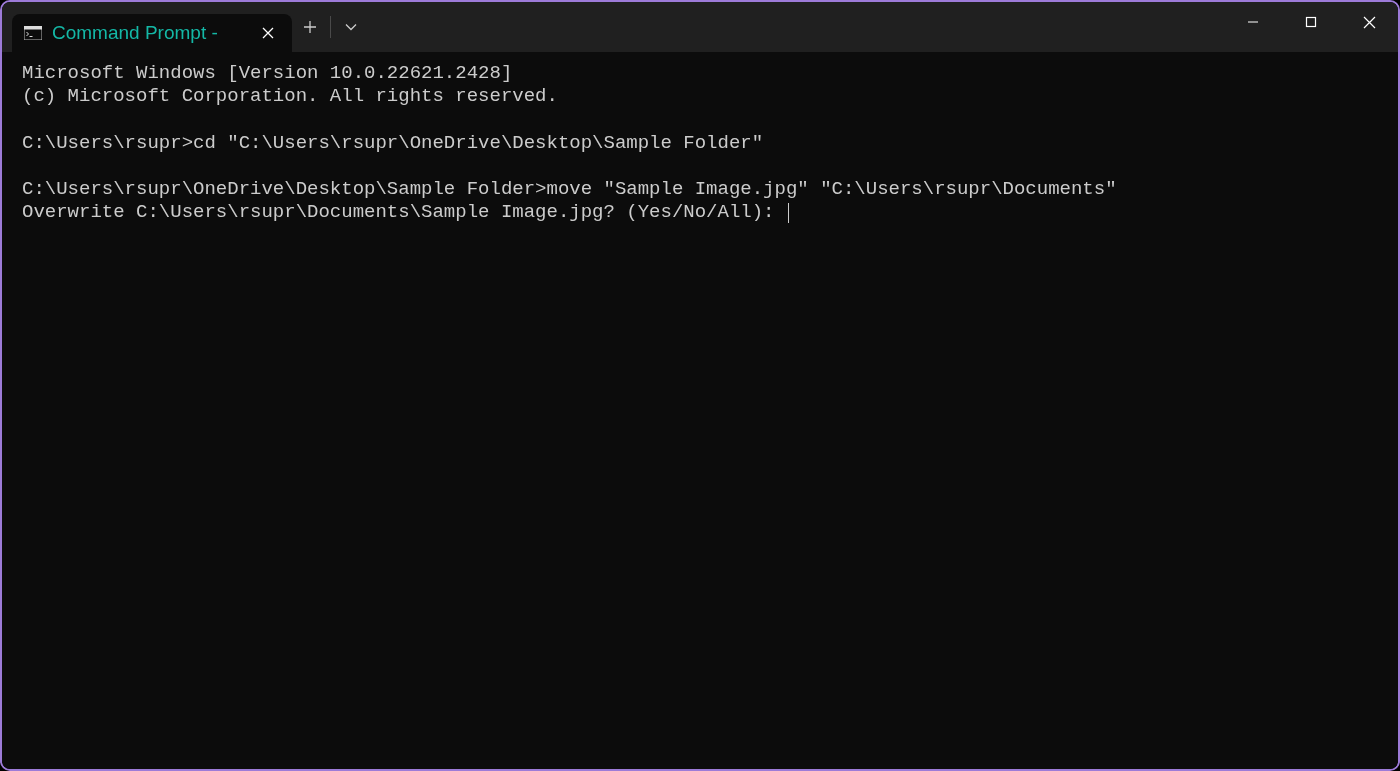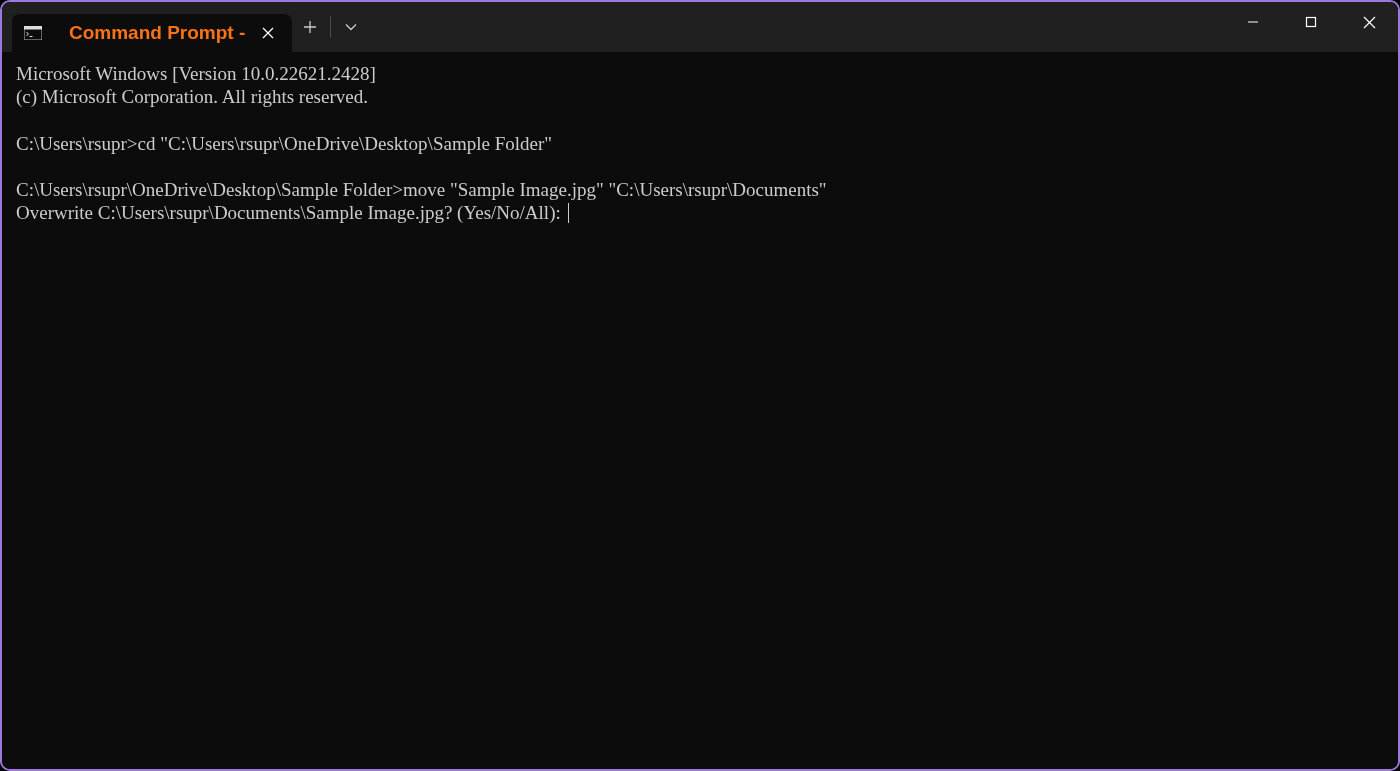--- a/index.html
+++ b/index.html
@@ -36,28 +36,27 @@
     position: relative;
   }
   .tab-icon {
     width: 18px;
     height: 14px;
     display: flex;
     align-items: center;
     justify-content: center;
   }
   .tab-title {
-    color: #f97316;
+    color: #14b8a6;
     font-family: 'Segoe UI', sans-serif;
     font-size: 19px;
-    font-weight: 700;
+    font-weight: 400;
     flex: 1;
     white-space: nowrap;
     overflow: hidden;
-    margin-left: 17px;
   }
   .tab-close {
     color: #fff;
     width: 20px;
     height: 20px;
     display: flex;
     align-items: center;
     justify-content: center;
     border-radius: 3px;
   }
@@ -92,26 +91,26 @@
     width: 58px;
     height: 40px;
     display: flex;
     align-items: center;
     justify-content: center;
     color: #fff;
   }
   .terminal {
     background: #0c0c0c;
     height: calc(100% - 50px);
-    padding: 10px 14px;
+    padding: 10px 20px;
     color: #cccccc;
     font-size: 19px;
     line-height: 1.22;
     white-space: pre;
-    font-family: Liberation Serif, serif;
+    font-family: Liberation Mono, monospace;
     overflow: hidden;
     border-bottom-left-radius: 8px;
     border-bottom-right-radius: 8px;
   }
   .cursor {
     display: inline-block;
     width: 1.5px;
     height: 20px;
     background: #cccccc;
     vertical-align: text-bottom;

